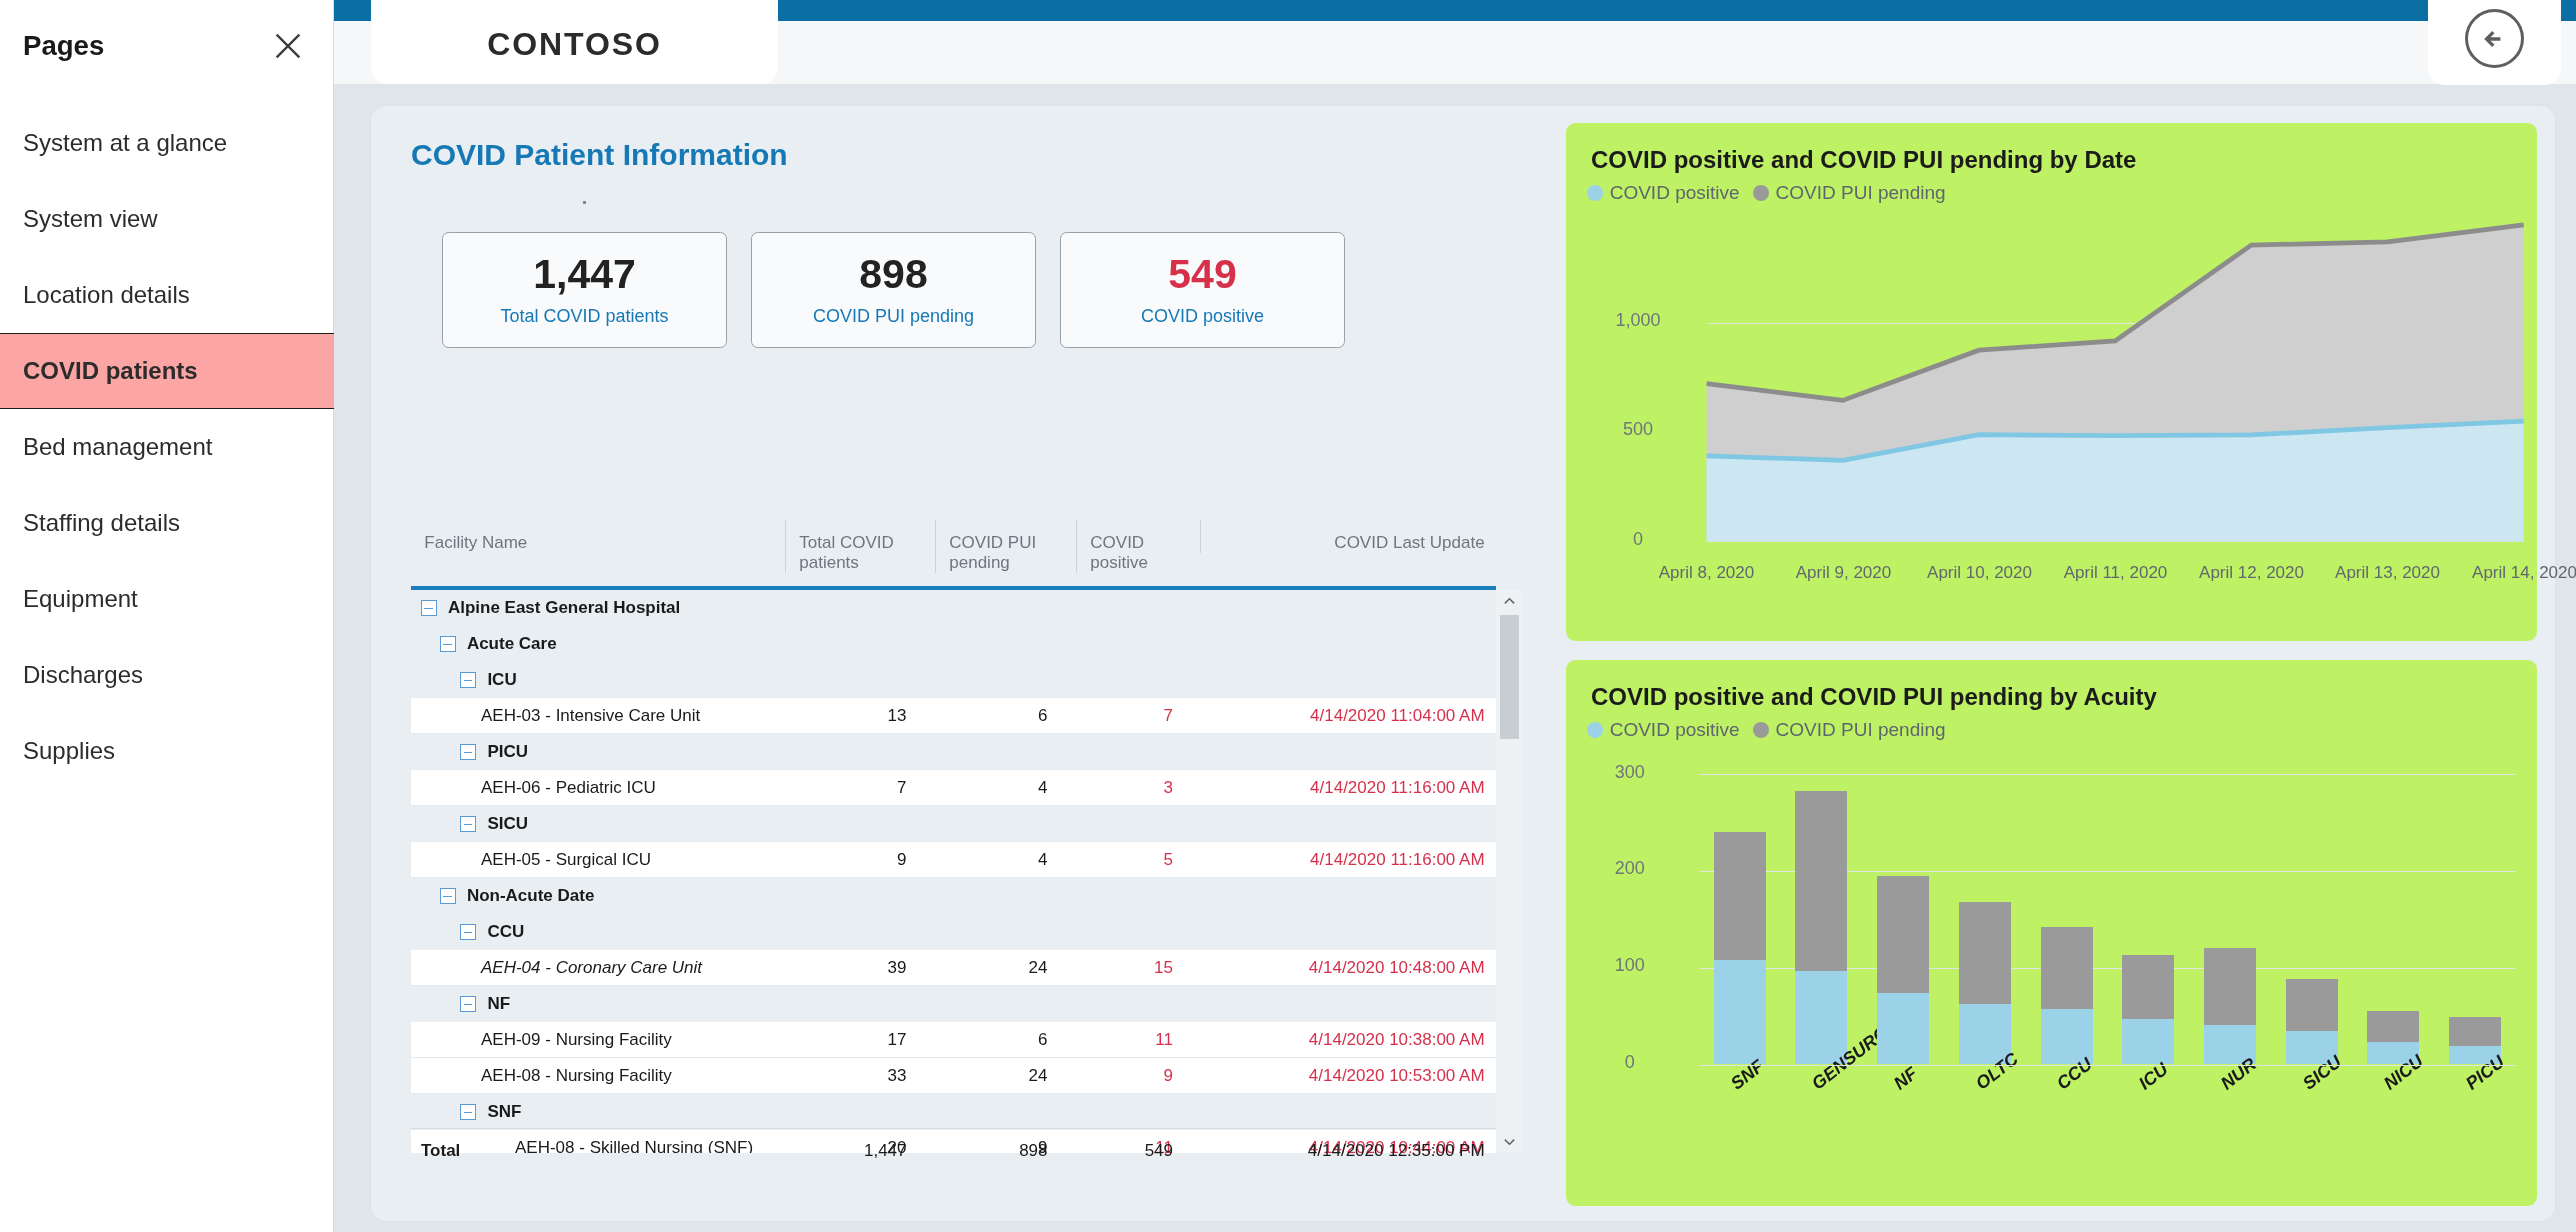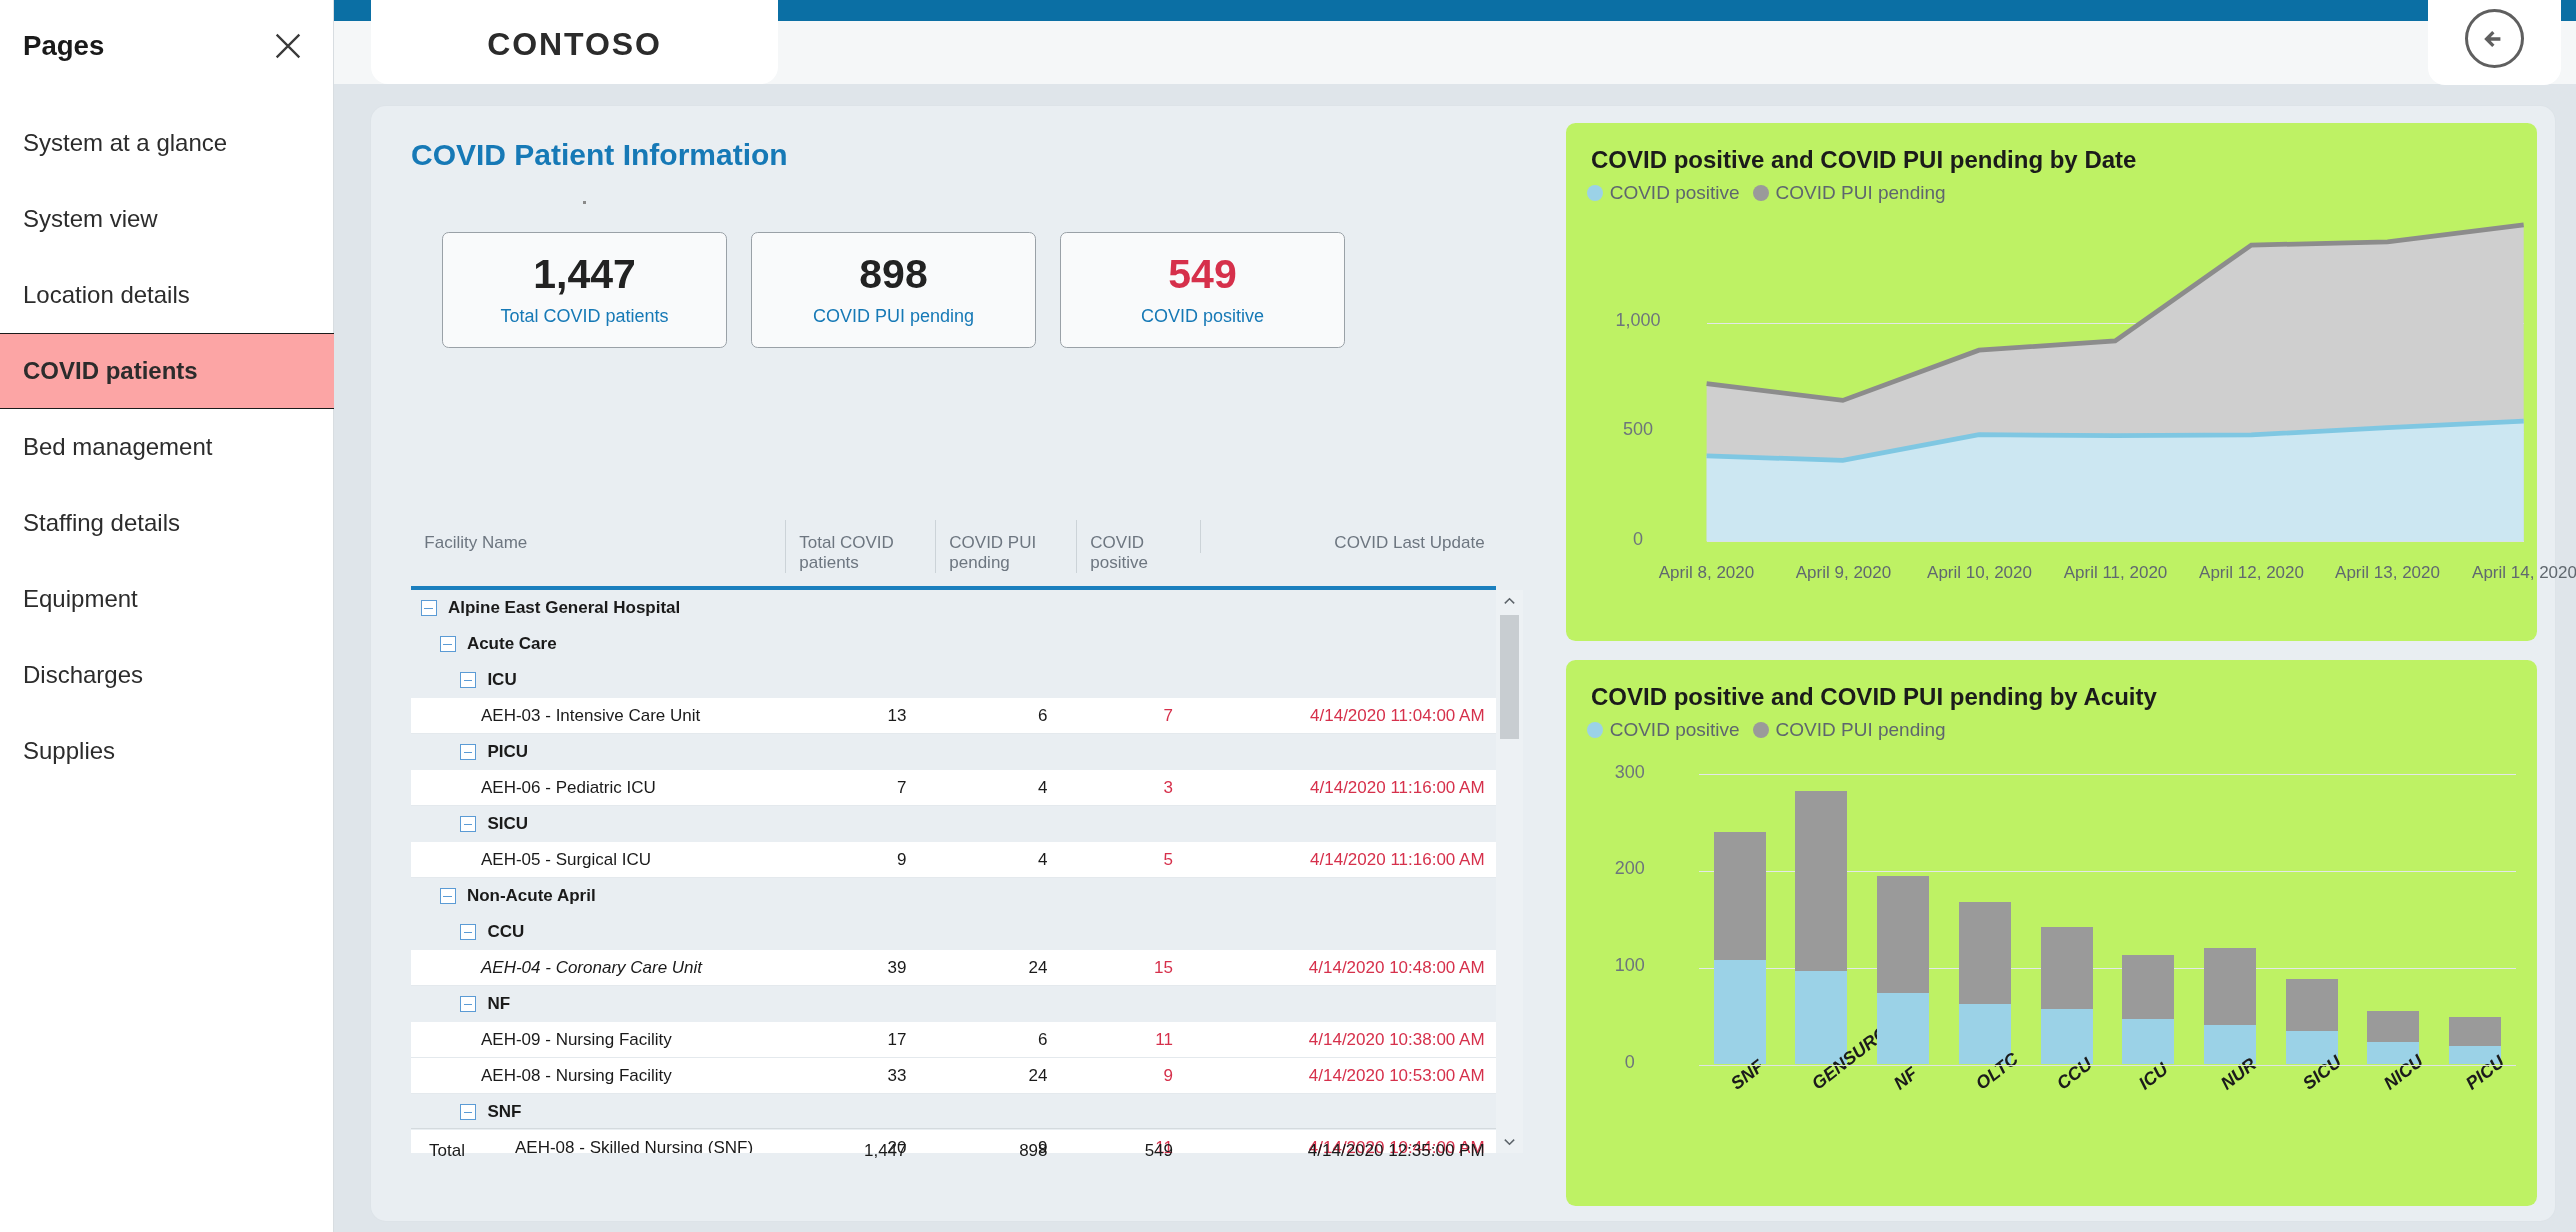--- a/index.html
+++ b/index.html
@@ -321,21 +321,21 @@
                 <span class="leaf-text">AEH-05 - Surgical ICU</span>
               </div>
               <div class="c-num">9</div>
               <div class="c-num2">4</div>
               <div class="c-num3">5</div>
               <div class="c-upd">4/14/2020 11:16:00 AM</div>
             </div>
             <div class="grow group">
               <div class="c-name" style="padding-left: 28.5px;">
                 <span class="expander"></span>
-                <span class="gtext">Non-Acute April</span>
+                <span class="gtext">Non-Acute Date</span>
               </div>
               <div class="c-num"></div>
               <div class="c-num2"></div>
               <div class="c-num3"></div>
               <div class="c-upd"></div>
             </div>
             <div class="grow group">
               <div class="c-name" style="padding-left: 49px;">
                 <span class="expander"></span>
                 <span class="gtext">CCU</span>
@@ -397,21 +397,21 @@
                 <span class="leaf-text">AEH-08 - Skilled Nursing (SNF)</span>
               </div>
               <div class="c-num">20</div>
               <div class="c-num2">9</div>
               <div class="c-num3">11</div>
               <div class="c-upd">4/14/2020 10:44:00 AM</div>
             </div>
           </div>
 
         <div class="total-row">
-          <div class="c-name" style="padding-left:18px;">
+          <div class="c-name" style="padding-left:10px;font-weight:bold;">
             <span class="leaf-text">Total</span>
           </div>
           <div class="c-num">1,447</div>
           <div class="c-num2">898</div>
           <div class="c-num3" style="color:#1a1a1a">549</div>
           <div class="c-upd">4/14/2020 12:35:00 PM</div>
         </div>
 
         <div class="vscroll">
           <div class="chev up">

